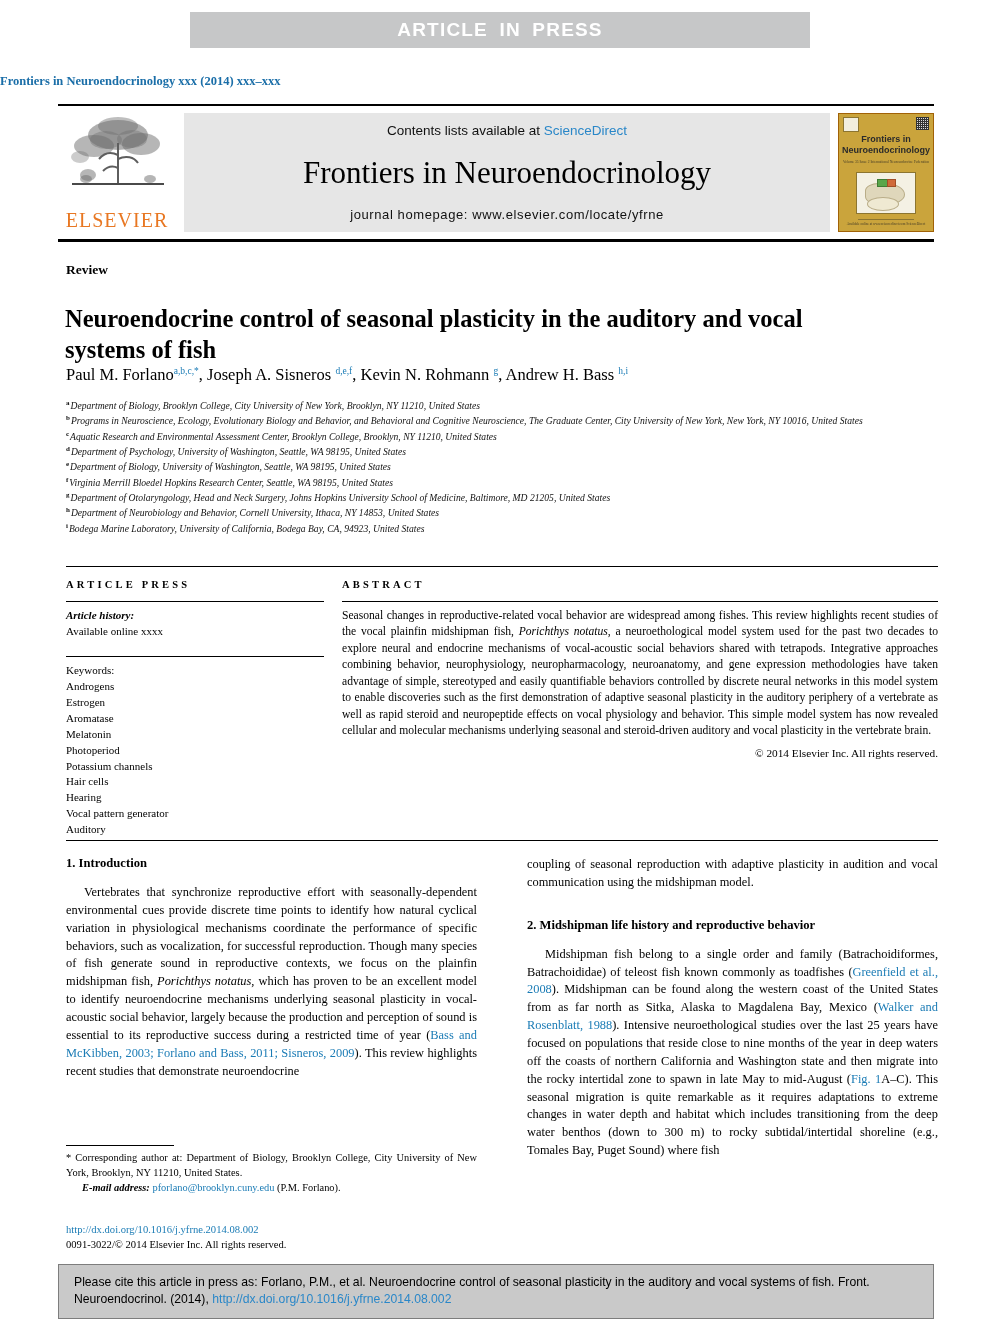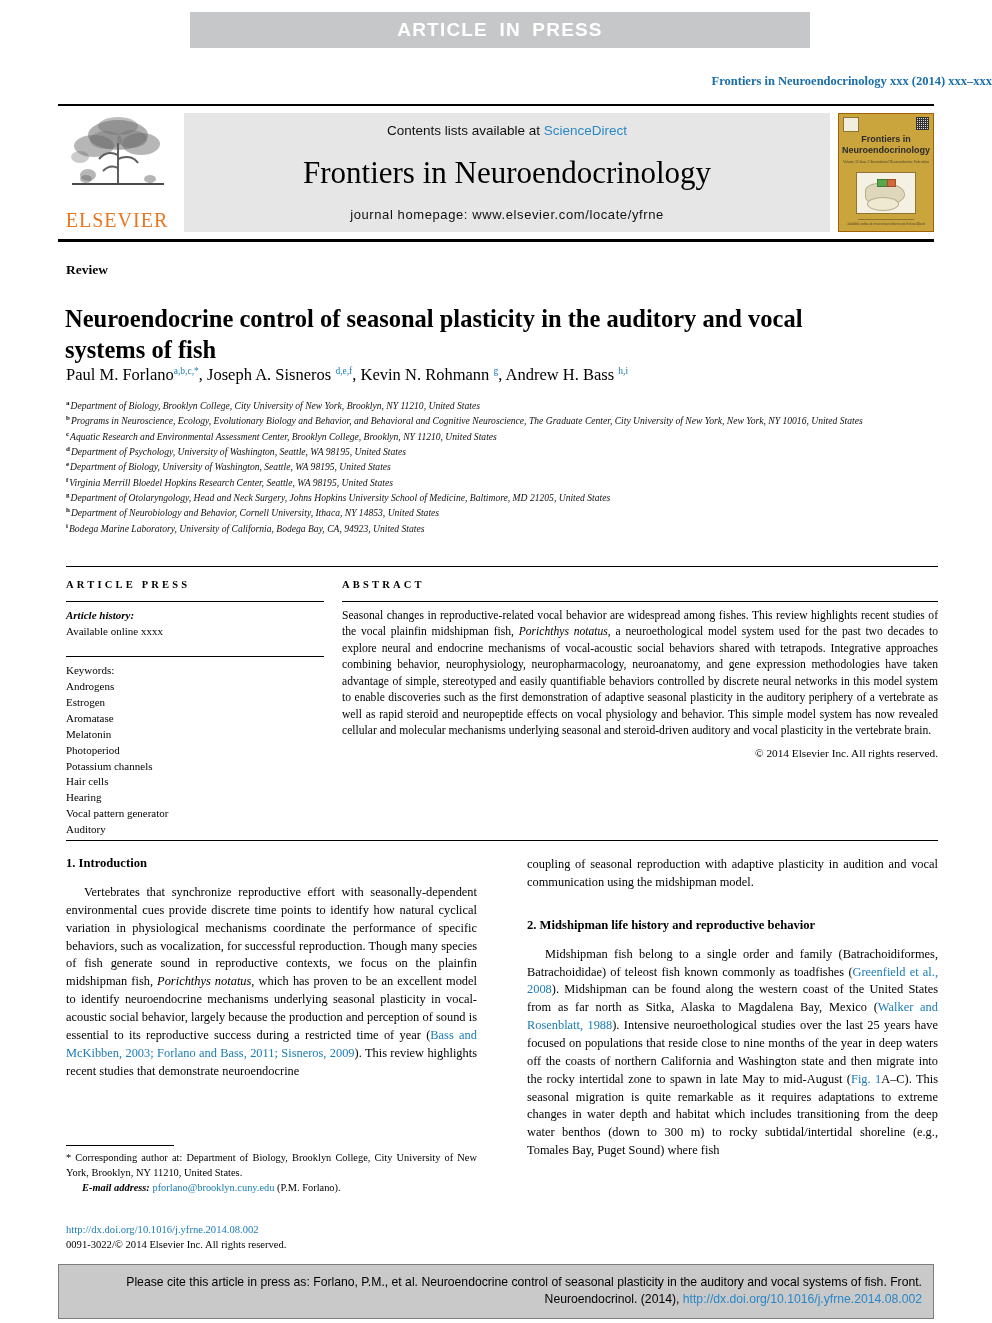--- a/index.html
+++ b/index.html
@@ -42,21 +42,21 @@
     letter-spacing: 1.2px;
     word-spacing: 5px;
   }
 
   
   .running-head {
     position: absolute;
     left: 0;
     top: 74px;
     width: 992px;
-    text-align: right;
+    text-align: left;
     color: #1a6ea8;
     font-family: "Liberation Serif", serif;
     font-weight: bold;
     font-size: 12.5px;
   }
 
   
   .masthead {
     position: absolute;
     left: 58px;
@@ -384,21 +384,20 @@
     top: 1264px;
     width: 876px;
     background: #c9c9c9;
     border: 1px solid #7d7d7d;
     box-sizing: border-box;
     padding: 9px 11px 10px 15px;
     font-family: "Liberation Sans", sans-serif;
     font-size: 12.2px;
     line-height: 1.38;
     color: #000;
-    text-align: right;
   }
   .cite-box a { color: #2a87c8; text-decoration: none; }
 </style>
 </head>
 <body>
 
 <div class="page">
 
   <div class="aip-banner">
     <span>ARTICLE IN PRESS</span>

